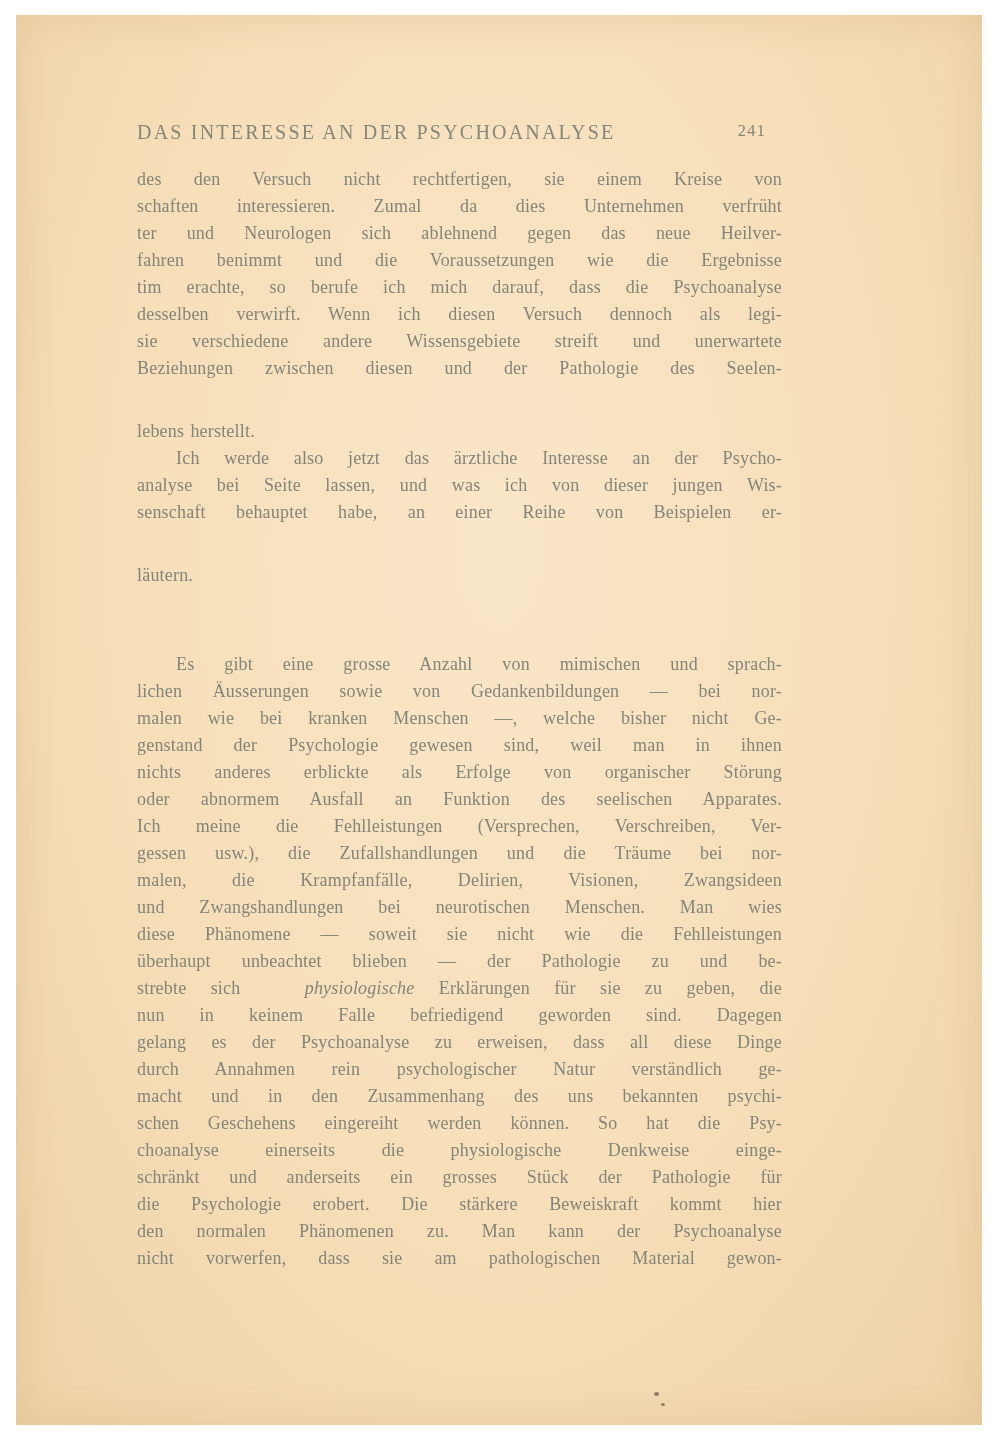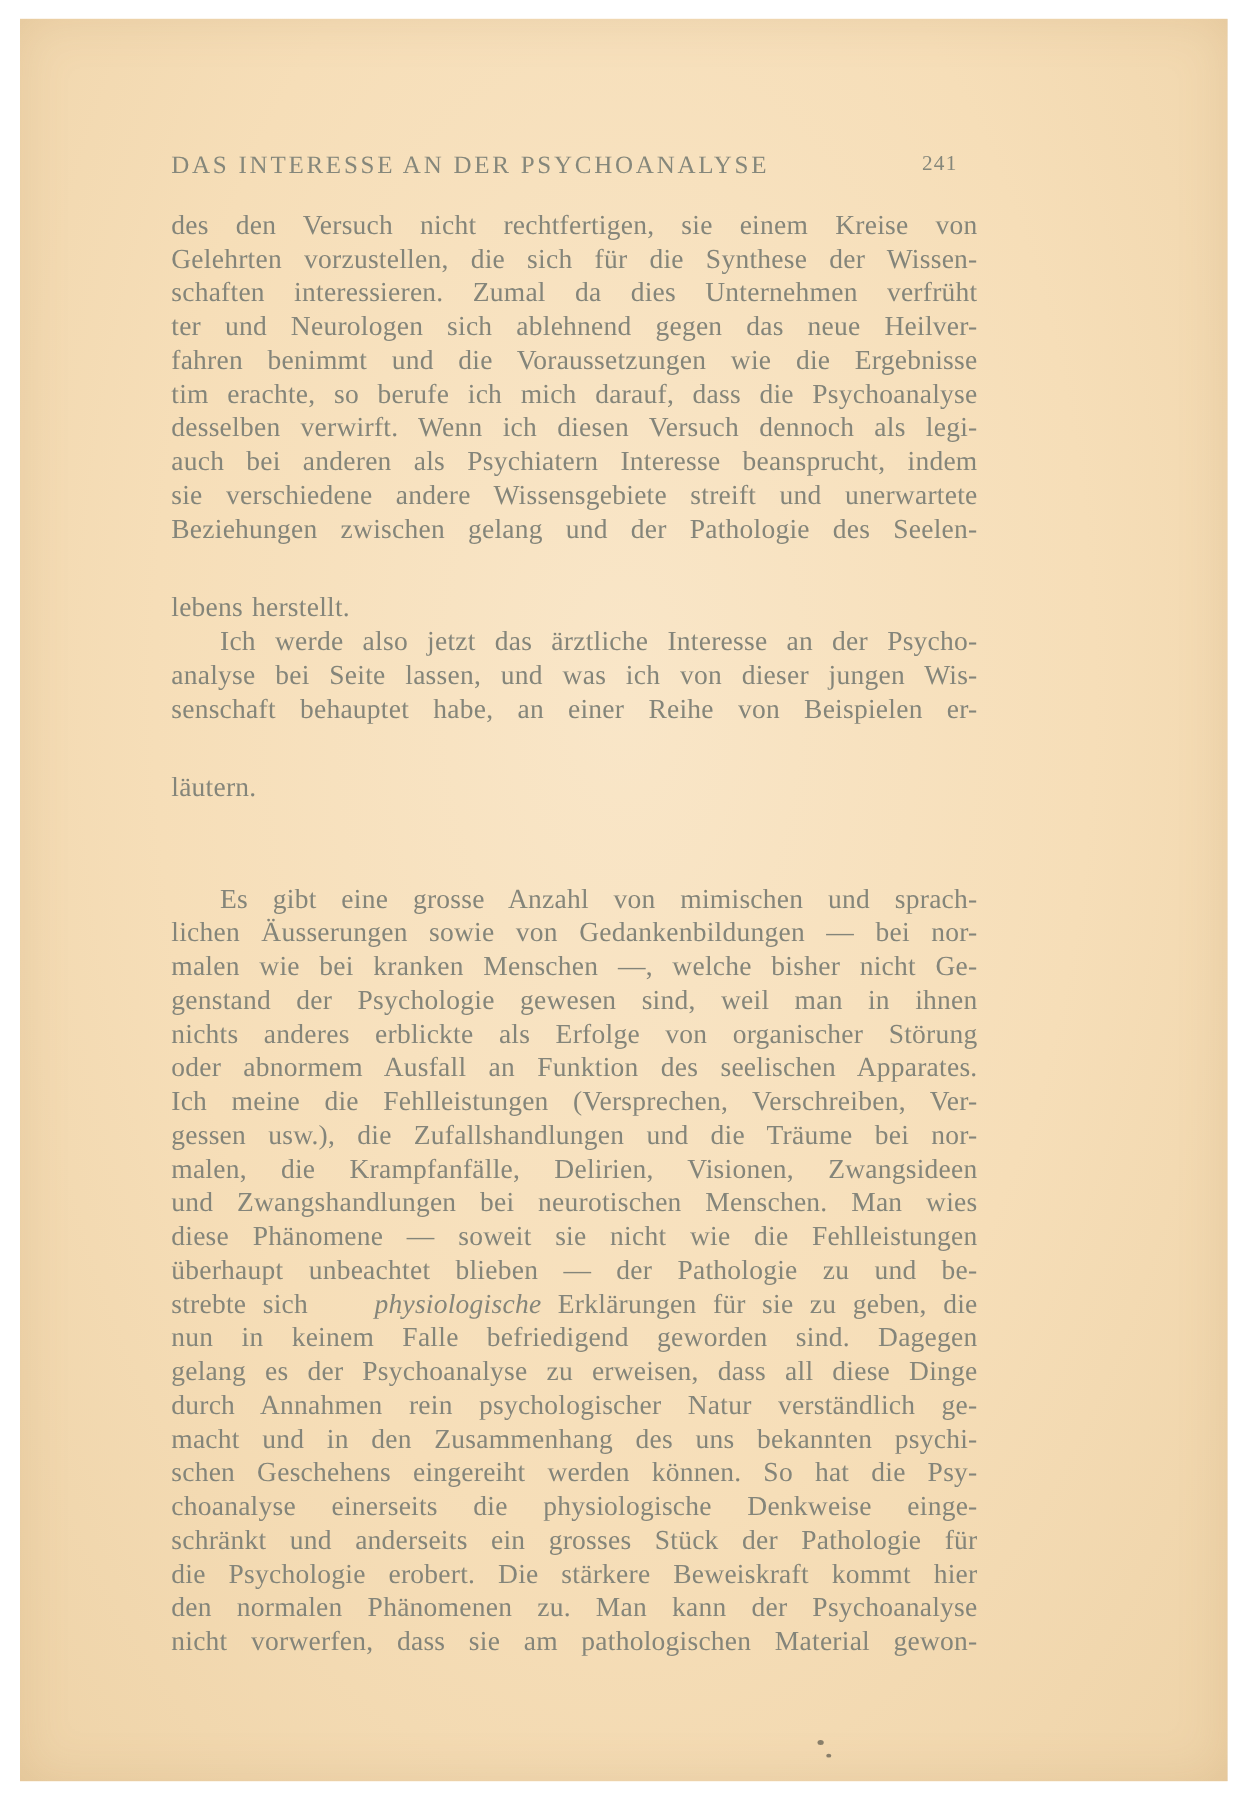--- a/index.html
+++ b/index.html
@@ -39,21 +39,21 @@
     position: absolute;
     right: 16px;
     top: 106px;
     font-size: 17px;
     letter-spacing: 1px;
     color: #85877b;
   }
   .text-block {
     width: 645px;
     margin: 23px 0 0 121px;
-    font-size: 22px;
+    font-size: 18px;
     line-height: 27px;
     letter-spacing: 0.2px;
     word-spacing: 1.5px;
   }
   .paragraph { margin: 0; }
   .paragraph.section-gap { margin-top: 62px; }
   .line {
     text-align: justify;
     text-align-last: justify;
     white-space: normal;
@@ -76,29 +76,27 @@
 <div class="scan-page">
 
   <div class="page-header">
     <span class="running-title">DAS INTERESSE AN DER PSYCHOANALYSE</span>
     <span class="page-number">241</span>
   </div>
 
   <div class="text-block">
       <div class="paragraph">
         <div class="line">des den Versuch nicht rechtfertigen, sie einem Kreise von</div>
-        <div class="line">Gelehrten vorzustellen, die sich für die Synthese der Wissen-</div>
         <div class="line">schaften interessieren. Zumal da dies Unternehmen verfrüht</div>
         <div class="line">ter und Neurologen sich ablehnend gegen das neue Heilver-</div>
         <div class="line">fahren benimmt und die Voraussetzungen wie die Ergebnisse</div>
         <div class="line">tim erachte, so berufe ich mich darauf, dass die Psychoanalyse</div>
         <div class="line">desselben verwirft. Wenn ich diesen Versuch dennoch als legi-</div>
-        <div class="line">auch bei anderen als Psychiatern Interesse beansprucht, indem</div>
         <div class="line">sie verschiedene andere Wissensgebiete streift und unerwartete</div>
-        <div class="line">Beziehungen zwischen gelang und der Pathologie des Seelen-</div>
+        <div class="line">Beziehungen zwischen diesen und der Pathologie des Seelen-</div>
         <div class="line last-line">lebens herstellt.</div>
       </div>
       <div class="paragraph">
         <div class="line indent">Ich werde also jetzt das ärztliche Interesse an der Psycho-</div>
         <div class="line">analyse bei Seite lassen, und was ich von dieser jungen Wis-</div>
         <div class="line">senschaft behauptet habe, an einer Reihe von Beispielen er-</div>
         <div class="line last-line">läutern.</div>
       </div>
       <div class="paragraph section-gap">
         <div class="line indent">Es gibt eine grosse Anzahl von mimischen und sprach-</div>

